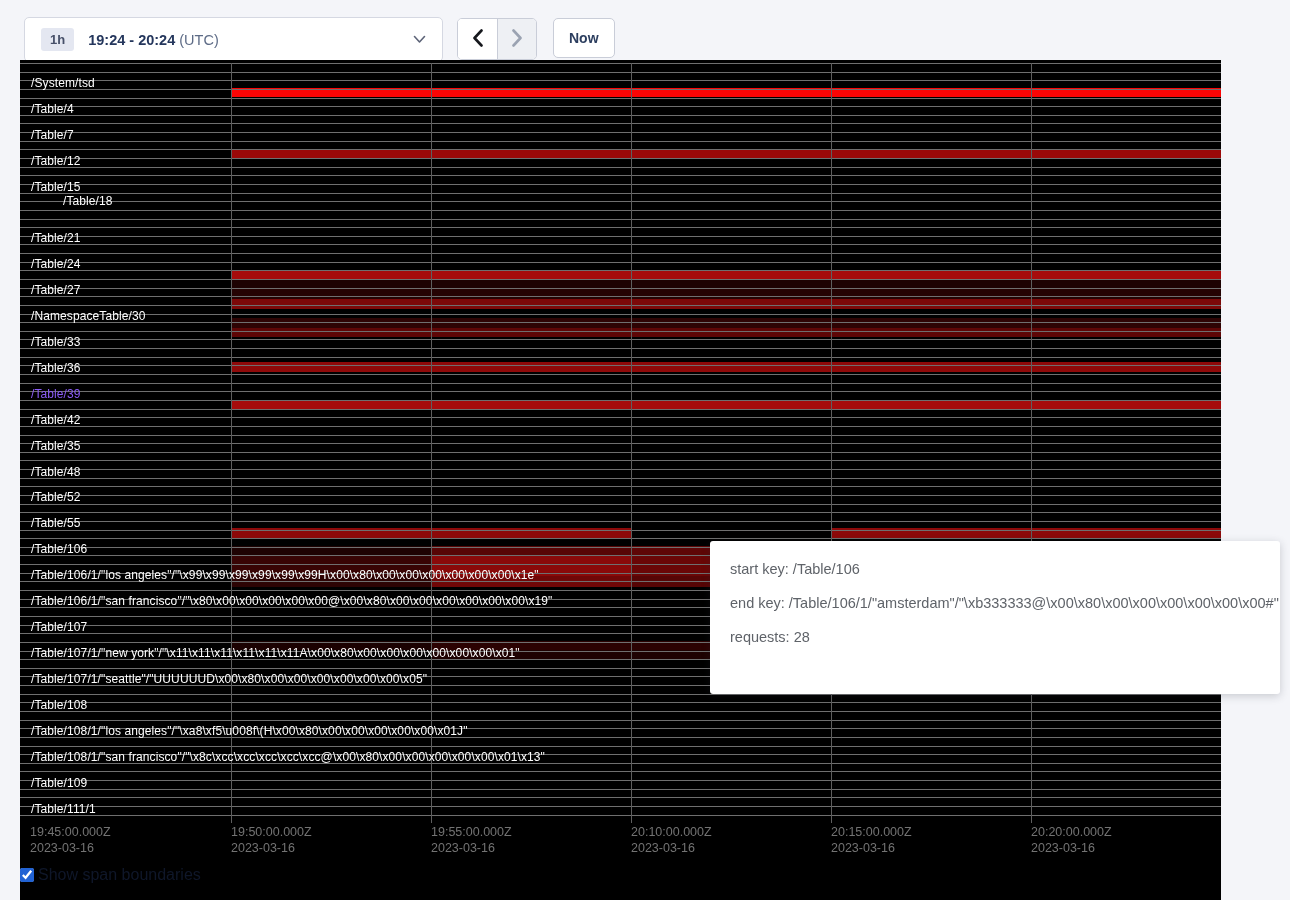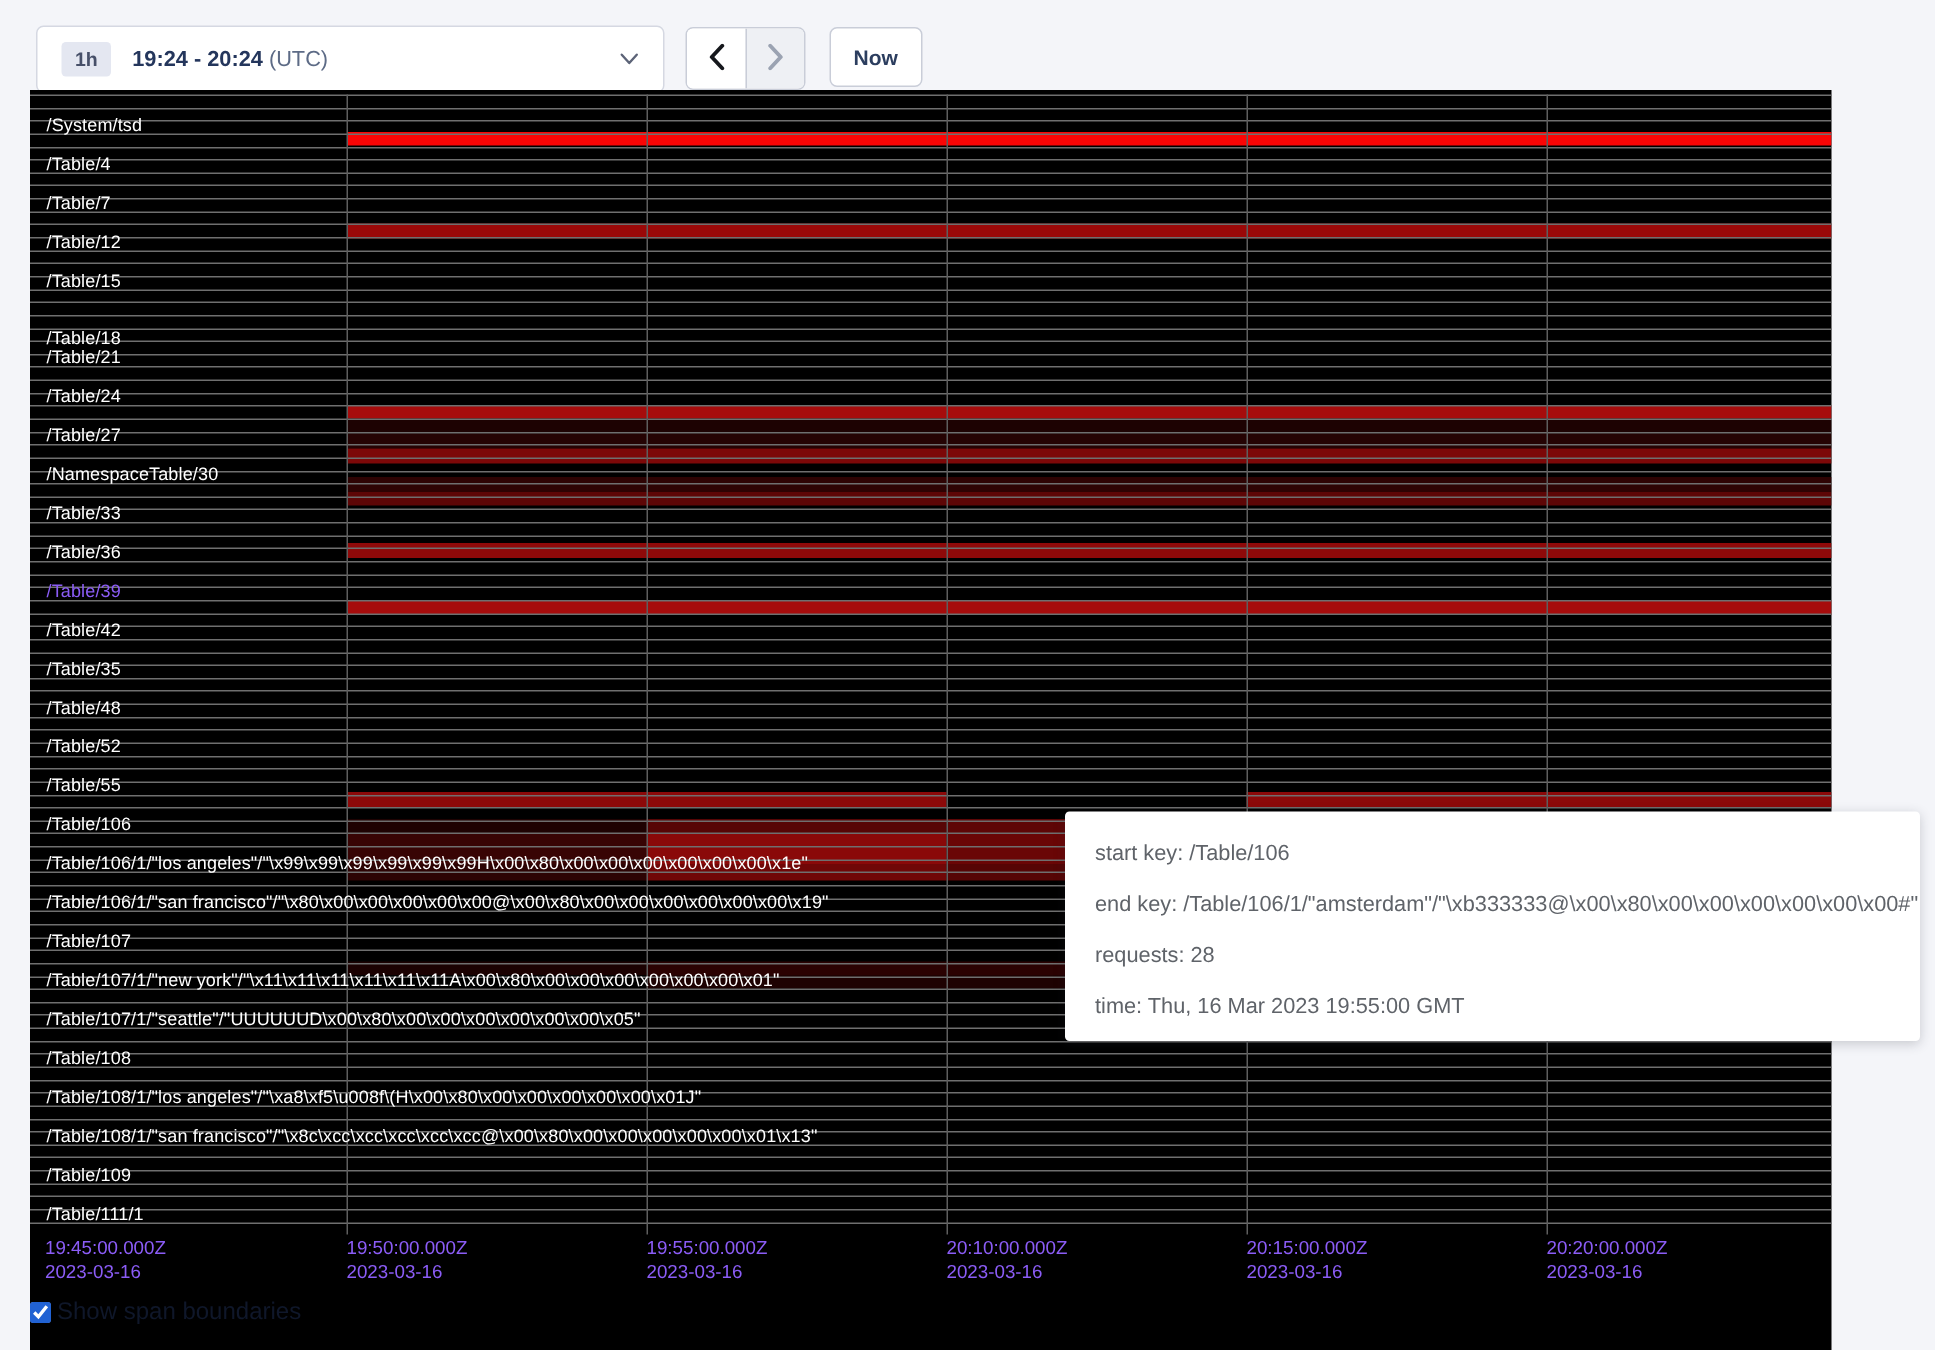--- a/index.html
+++ b/index.html
@@ -49,21 +49,21 @@
     position: absolute; left: 20px; top: 60px; width: 1201px; height: 868px;
     background: #000; overflow: hidden; cursor: crosshair;
   }
   .hline { position: absolute; left: 0; right: 0; height: 1px; background: #6f6f6f; }
   .vline { position: absolute; top: 3px; height: 760px; width: 1px; background: #5e5e5e; }
   .band  { position: absolute; }
   .rowlabel {
     position: absolute; left: 11px; transform: translateY(-50%);
     color: #fff; font-size: 12px; white-space: nowrap; letter-spacing: 0.1px;
   }
-  .tick { position: absolute; top: 765px; color: #8b5cf6; font-size: 12.5px; line-height: 15.5px; white-space: nowrap; }
+  .tick { position: absolute; top: 765px; color: #737373; font-size: 12.5px; line-height: 15.5px; white-space: nowrap; }
   
   .span-tooltip {
     position: absolute; left: 710px; top: 541px; width: 570px; height: 153px;
     background: #fff; border-radius: 3px;
     box-shadow: 0 2px 8px rgba(40,45,60,0.22);
     padding: 11px 20px; z-index: 5;
   }
   .span-tooltip .tline {
     font-size: 14.5px; color: #5f6369; line-height: 34px; white-space: nowrap;
   }
@@ -231,21 +231,21 @@
     <div class="vline" style="left: 211px; background: rgb(94, 94, 94);"></div>
     <div class="vline" style="left: 411px; background: rgb(94, 94, 94);"></div>
     <div class="vline" style="left: 611px; background: rgb(94, 94, 94);"></div>
     <div class="vline" style="left: 811px; background: rgb(94, 94, 94);"></div>
     <div class="vline" style="left: 1011px; background: rgb(94, 94, 94);"></div>
     <div class="rowlabel" style="top: 23px; color: rgb(255, 255, 255);">/System/tsd</div>
     <div class="rowlabel" style="top: 49px; color: rgb(255, 255, 255);">/Table/4</div>
     <div class="rowlabel" style="top: 75px; color: rgb(255, 255, 255);">/Table/7</div>
     <div class="rowlabel" style="top: 101px; color: rgb(255, 255, 255);">/Table/12</div>
     <div class="rowlabel" style="top: 126.5px; color: rgb(255, 255, 255);">/Table/15</div>
-    <div class="rowlabel" style="top: 165px; color: rgb(255, 255, 255);">/Table/18</div>
+    <div class="rowlabel" style="top: 141px; color: rgb(255, 255, 255); margin-left: 32px;">/Table/18</div>
     <div class="rowlabel" style="top: 178px; color: rgb(255, 255, 255);">/Table/21</div>
     <div class="rowlabel" style="top: 204px; color: rgb(255, 255, 255);">/Table/24</div>
     <div class="rowlabel" style="top: 230px; color: rgb(255, 255, 255);">/Table/27</div>
     <div class="rowlabel" style="top: 256px; color: rgb(255, 255, 255);">/NamespaceTable/30</div>
     <div class="rowlabel" style="top: 282px; color: rgb(255, 255, 255);">/Table/33</div>
     <div class="rowlabel" style="top: 307.5px; color: rgb(255, 255, 255);">/Table/36</div>
     <div class="rowlabel" style="top: 333.5px; color: #8b5cf6;">/Table/39</div>
     <div class="rowlabel" style="top: 359.5px; color: rgb(255, 255, 255);">/Table/42</div>
     <div class="rowlabel" style="top: 385.5px; color: rgb(255, 255, 255);">/Table/35</div>
     <div class="rowlabel" style="top: 411.5px; color: rgb(255, 255, 255);">/Table/48</div>
@@ -285,19 +285,18 @@
     <div class="tick" style="left: 1011px;">
       <div>20:20:00.000Z</div>
       <div>2023-03-16</div>
     </div>
   </div>
 
 <div class="span-tooltip">
   <div class="tline">start key: /Table/106</div>
   <div class="tline">end key: /Table/106/1/"amsterdam"/"\xb333333@\x00\x80\x00\x00\x00\x00\x00\x00#"</div>
   <div class="tline">requests: 28</div>
-  <div class="tline">time: Thu, 16 Mar 2023 19:55:00 GMT</div>
 </div>
 
 <label class="footer-row">
   <input type="checkbox" checked="" style="">
   <span>Show span boundaries</span>
 </label>
 
 </body></html>

